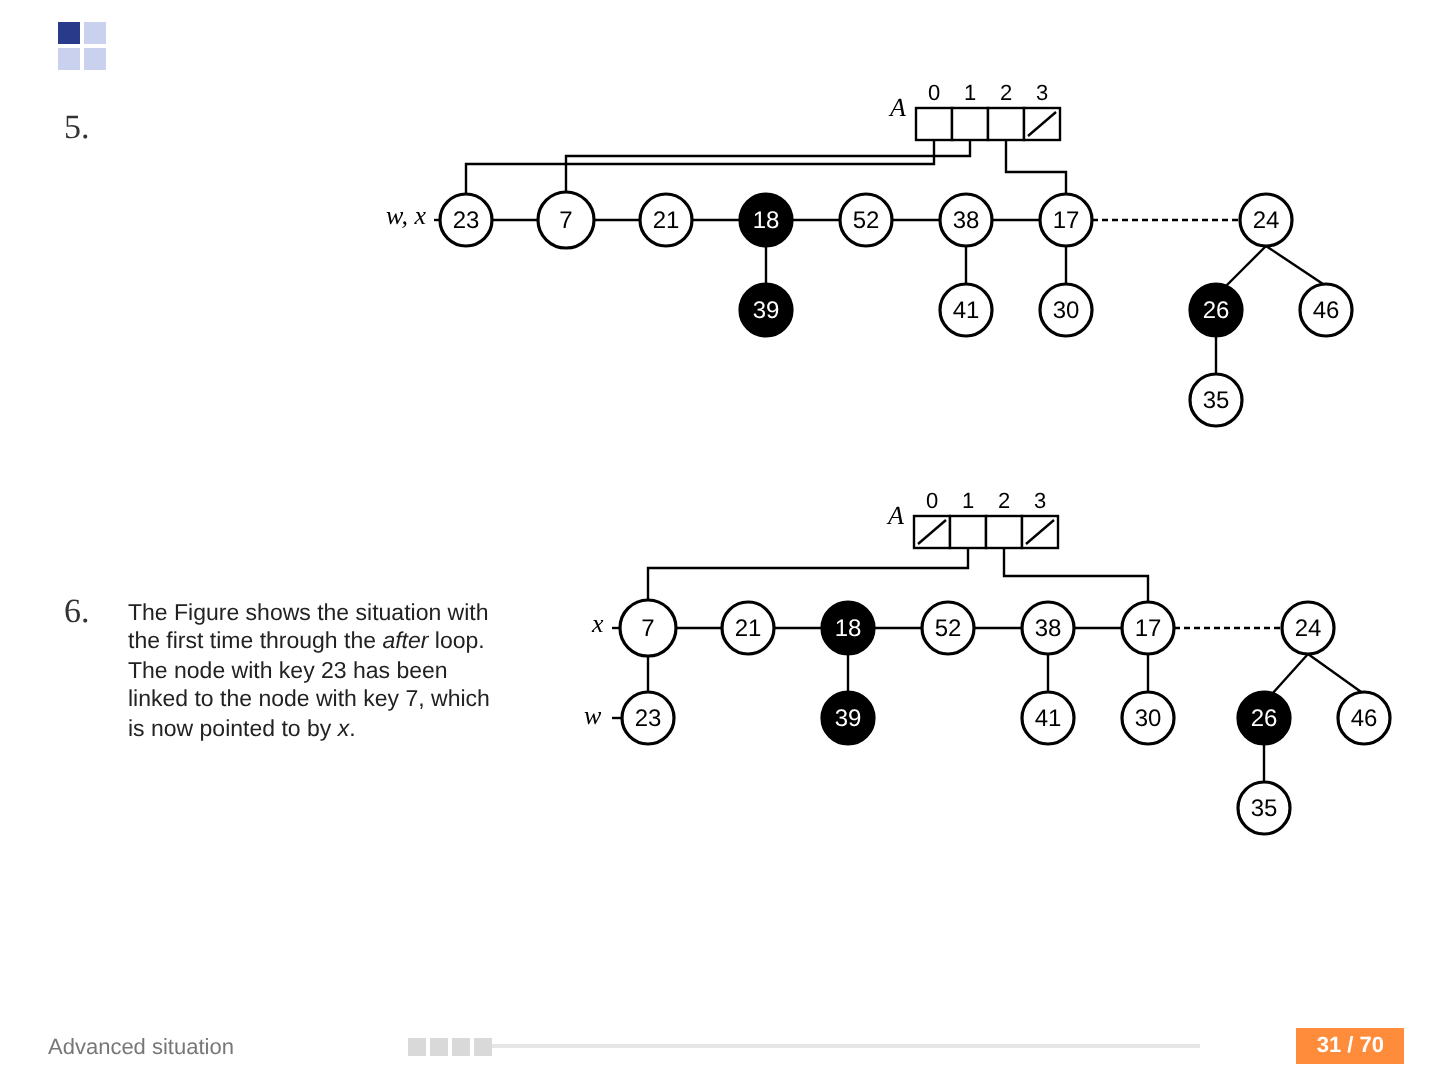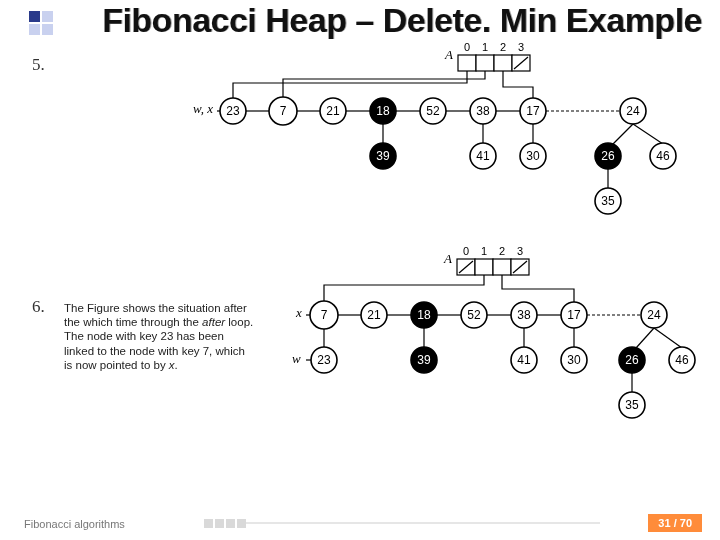--- a/index.html
+++ b/index.html
@@ -34,28 +34,27 @@
 </head>
 <body>
 
 <div class="header">
   <svg class="bullet-icon" viewBox="0 0 28 28">
     <rect x="1" y="1" width="11" height="11" fill="#2a3a8a"></rect>
     <rect x="14" y="1" width="11" height="11" fill="#c9d1ef"></rect>
     <rect x="1" y="14" width="11" height="11" fill="#c9d1ef"></rect>
     <rect x="14" y="14" width="11" height="11" fill="#c9d1ef"></rect>
   </svg>
-  <div class="title">Fibonacci Heap – Delete. Min Example</div>
 </div>
 
 <div class="content">
   <div class="stepnum step5num">5.</div>
   <div class="stepnum step6num">6.</div>
   <div class="step6text">
-    <span>The Figure shows the situation after the which time through the </span><span class="it">after</span><span> loop. The node with key 23 has been linked to the node with key 7, which is now pointed to by </span><span class="it">x</span><span>.</span>
+    <span>The Figure shows the situation with the first time through the </span><span class="it">after</span><span> loop. The node with key 23 has been linked to the node with key 7, which is now pointed to by </span><span class="it">x</span><span>.</span>
   </div>
 
   <svg class="fig5" width="530" height="195">
 
     <text class="lbl" x="270" y="18">A</text>
     <g>
       <text class="ax" x="292" y="10">0</text>
       <text class="ax" x="310" y="10">1</text>
       <text class="ax" x="328" y="10">2</text>
       <text class="ax" x="346" y="10">3</text>
@@ -180,21 +179,21 @@
       <text class="tw" x="348" y="115">26</text>
     <circle class="n" cx="398" cy="115" r="13"></circle>
       <text class="t" x="398" y="115">46</text>
     <line class="ln" x1="348" y1="128" x2="348" y2="147"></line>
       <circle class="n" cx="348" cy="160" r="13"></circle>
       <text class="t" x="348" y="160">35</text>
   </svg>
 </div>
 
 <div class="footer">
-  <div class="ftxt">Fibonacci algorithms</div>
+  <div class="ftxt">Advanced situation</div>
   <div class="dots">
       <span></span>
       <span></span>
       <span></span>
       <span></span>
     </div>
   <div class="ruled"></div>
   <div class="pagebox">31 / 70</div>
 </div>
 

